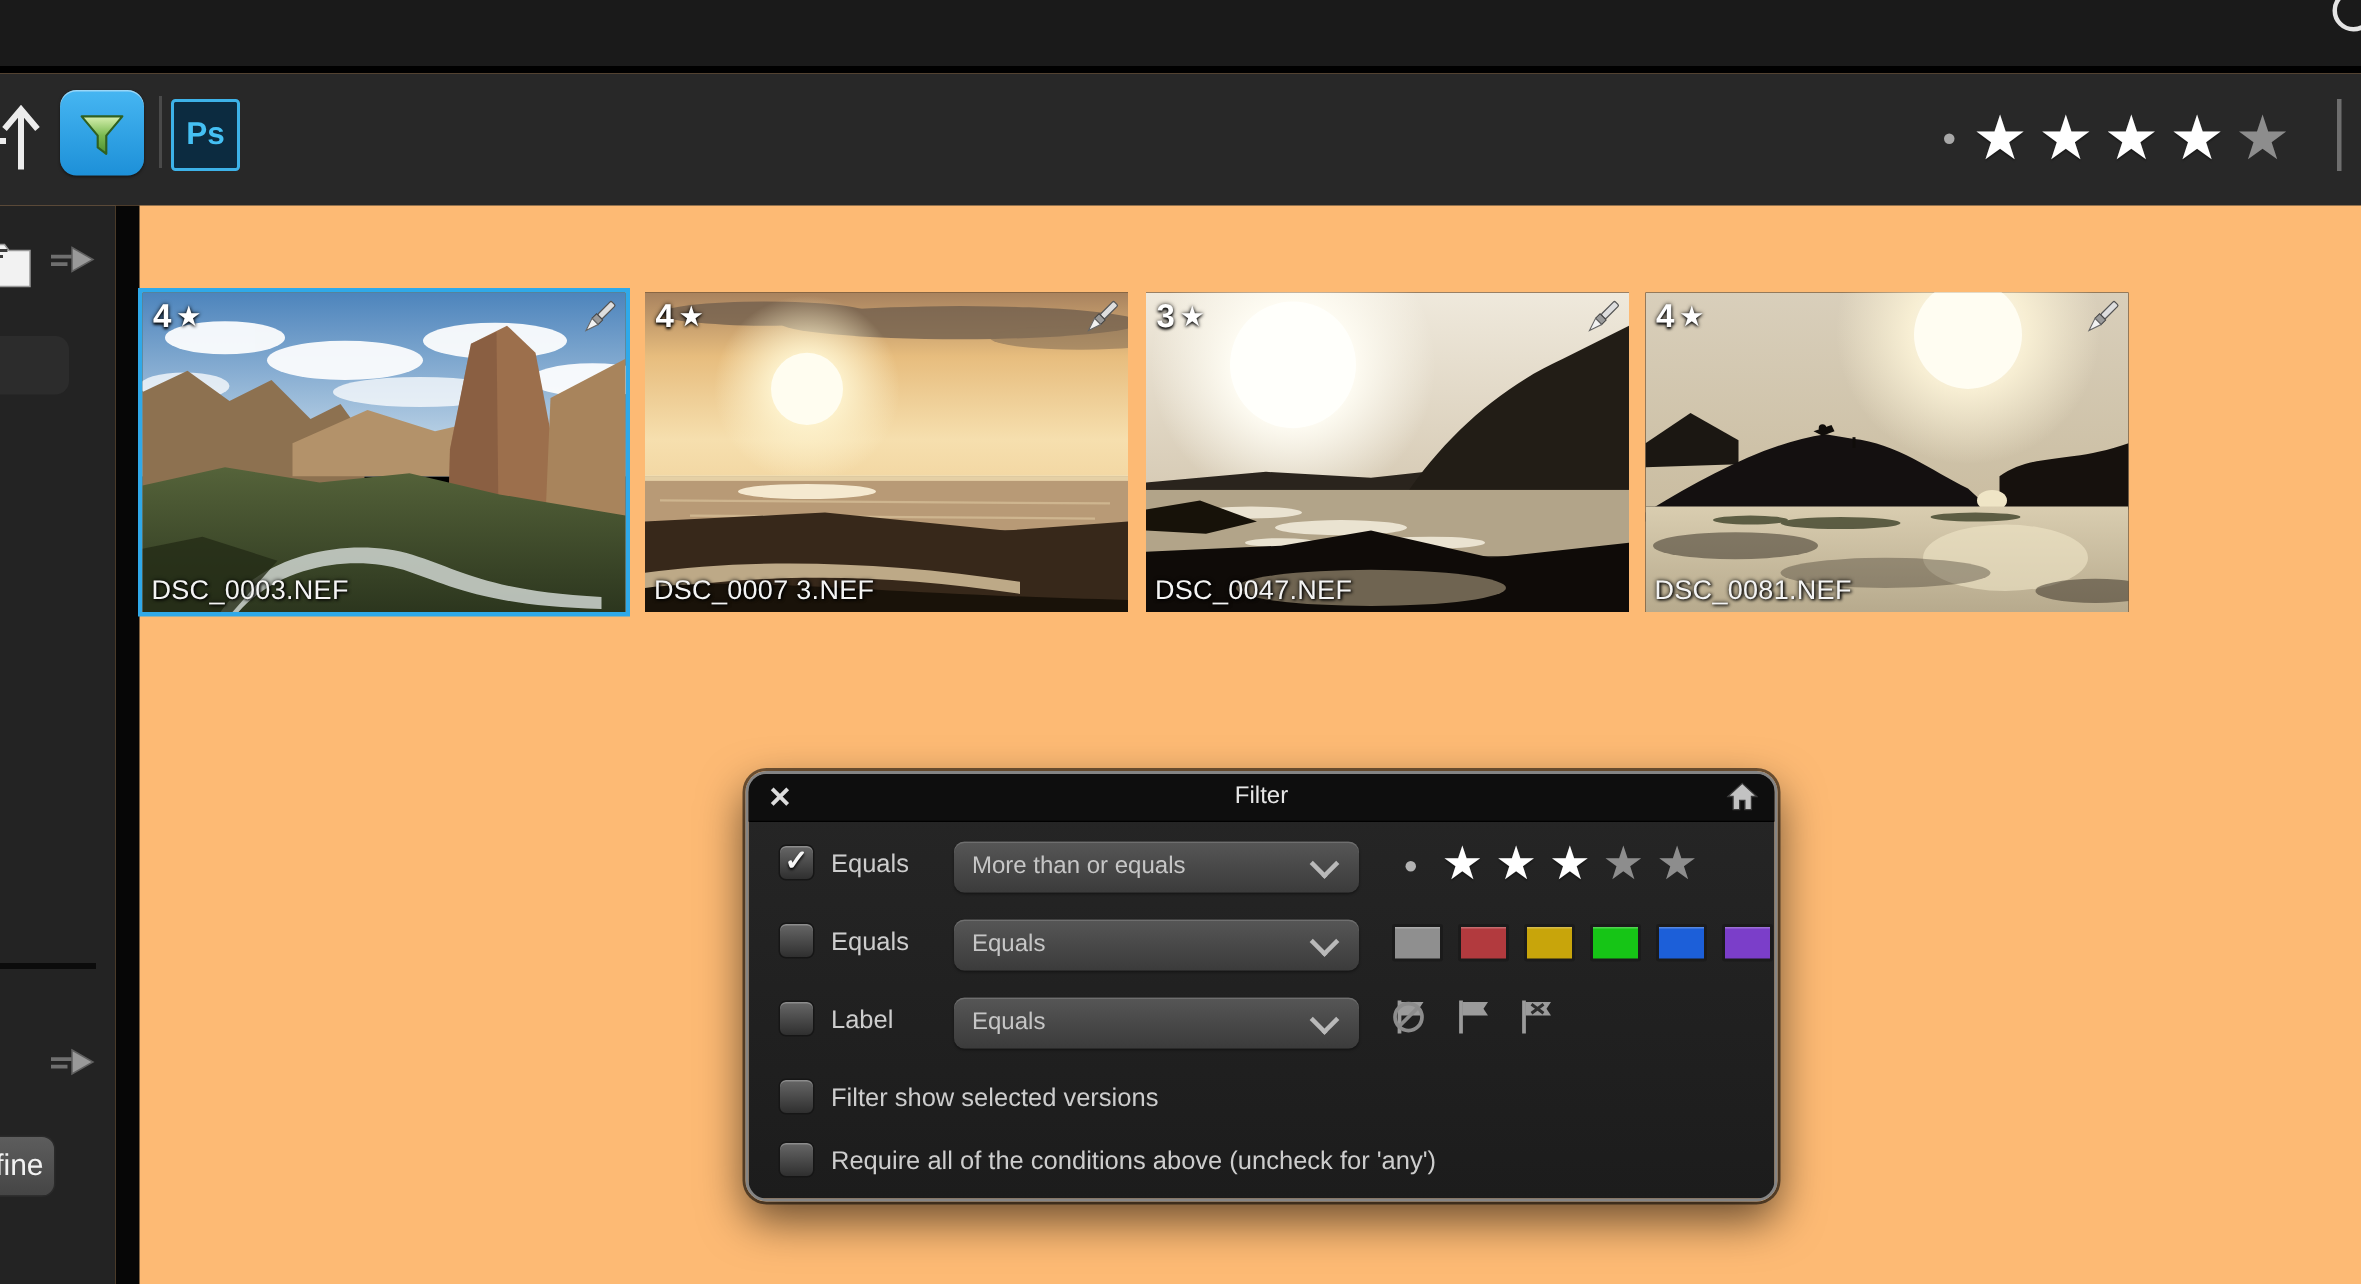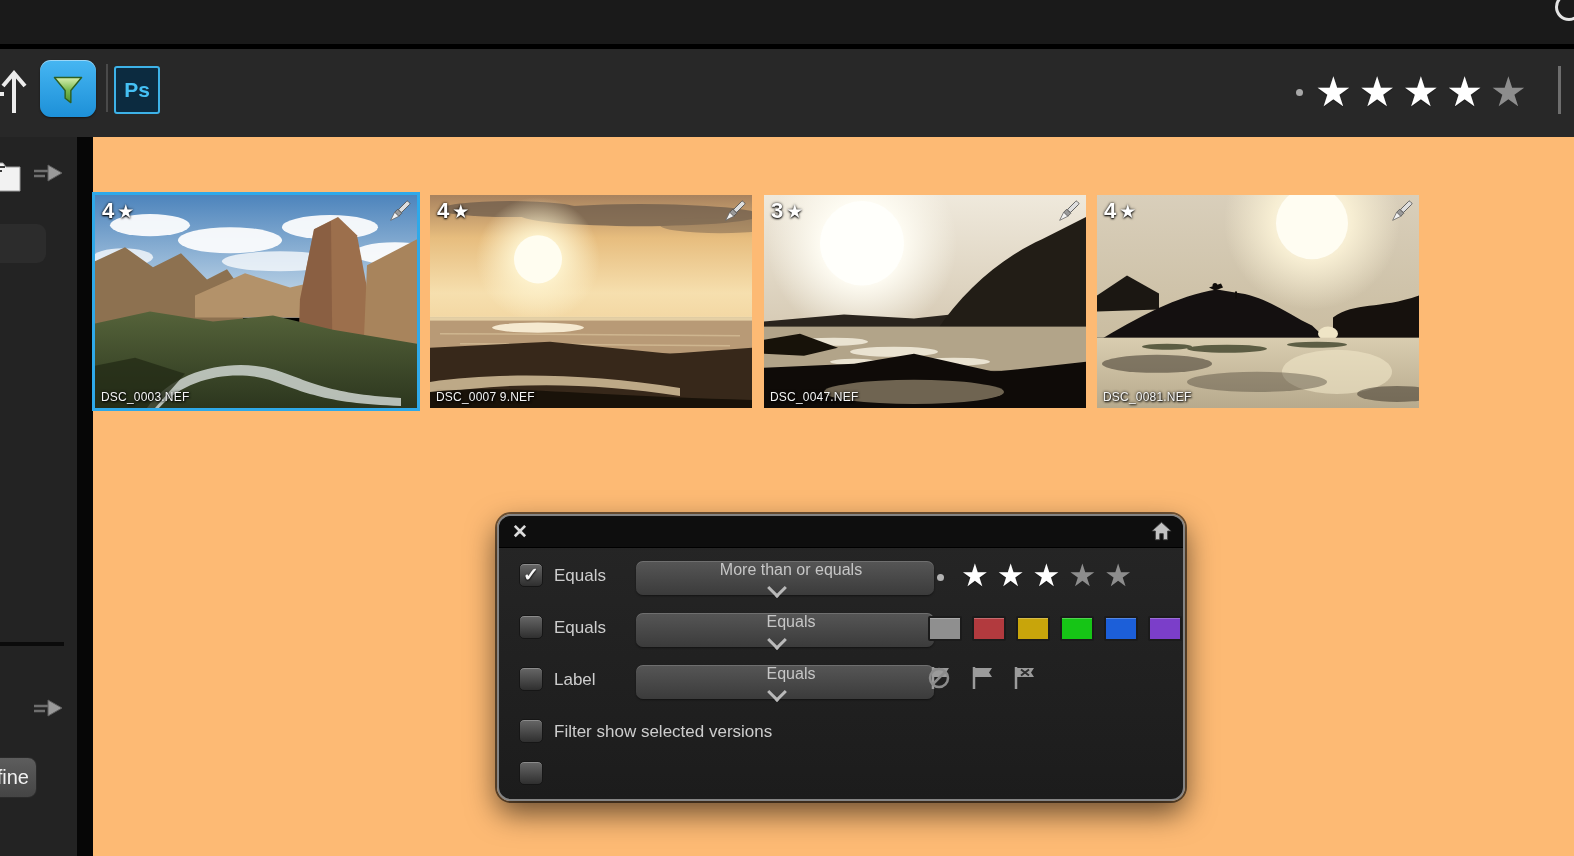--- a/index.html
+++ b/index.html
@@ -39,41 +39,41 @@
     padding-right:7px;box-sizing:border-box;}
   #refine-btn span{color:#f2f2f2;font-size:20px;}
 
   
   .thumb{top:195px;width:322px;height:213px;background:#000;}
   .thumb svg{position:absolute;left:0;top:0;width:100%;height:100%;}
   .thumb.selected{outline:3px solid #2fa9e9;outline-offset:0;}
   .thumb .badge{position:absolute;left:7px;top:3px;display:flex;align-items:center;gap:3px;
     color:#fff;font-size:22px;font-weight:bold;text-shadow:0 1px 2px #000,0 0 3px rgba(0,0,0,.8);}
   .thumb .badge .badge-star{font-size:19px;font-weight:normal;}
-  .thumb .fname{position:absolute;left:6px;bottom:4px;color:#f4f4f4;font-size:12px;
+  .thumb .fname{position:absolute;left:6px;bottom:4px;color:#f4f4f4;font-size:18px;
     text-shadow:1px 1px 2px #000,0 0 3px #000;letter-spacing:.2px;}
   .thumb .brush{position:absolute;right:3px;top:2px;width:30px;height:30px;}
 
   
   #filter-panel{left:497px;top:514px;width:688px;height:287px;border-radius:14px;
     background:linear-gradient(180deg,#262626,#1c1c1c);border:2px solid #848484;box-sizing:border-box;
     box-shadow:0 0 0 2px rgba(0,0,0,.55), 0 12px 30px rgba(0,0,0,.6);}
   #fp-header{position:absolute;left:0;top:0;width:100%;height:31px;background:#0e0e0e;
     border-radius:12px 12px 0 0;border-bottom:1px solid #000;}
   #fp-title{position:absolute;left:0;top:6px;width:100%;text-align:center;color:#e6e6e6;font-size:16px;}
   #fp-close{position:absolute;left:13px;top:4px;color:#dcdcdc;font-size:19px;font-weight:bold;cursor:default;}
   #fp-home{position:absolute;right:11px;top:5px;}
   .fp-row-label{position:absolute;color:#cdcdcd;font-size:17px;}
   .checkbox{position:absolute;width:22px;height:22px;border-radius:5px;border:1px solid #161616;
     background:linear-gradient(180deg,#676767,#2f2f2f);box-shadow:inset 0 1px 0 rgba(255,255,255,.25);
     color:#f7f7f7;font-size:19px;font-weight:bold;text-align:center;line-height:22px;}
   .checkbox.checked{text-shadow:0 1px 2px #000;}
-  .dropdown{position:absolute;width:298px;height:34px;border-radius:7px;
+  .dropdown{position:absolute;width:270px;height:34px;border-radius:7px;
     background:linear-gradient(180deg,#565656,#3b3b3b);box-shadow:inset 0 1px 0 rgba(255,255,255,.15),0 1px 2px rgba(0,0,0,.45);
-    display:flex;align-items:center;flex-direction:column;}
+    display:flex;align-items:center;}
   .dropdown .dd-label{color:#c6c6c6;font-size:16px;padding-left:12px;flex:1;white-space:nowrap;overflow:hidden;}
   .dropdown .chev{width:11px;height:11px;border-right:3px solid #b9b9b9;border-bottom:3px solid #b9b9b9;
     transform:rotate(45deg);margin-right:16px;margin-top:-5px;}
   .fp-stars{position:absolute;display:flex;align-items:center;}
   .fp-stars .star{font-size:31px;line-height:1;margin-right:8px;}
   .fp-dot{position:absolute;width:7px;height:7px;border-radius:50%;background:#b2b2b2;}
   .swatches{position:absolute;display:flex;}
   .swatch{width:30px;height:21px;border:2px solid #1b1b1b;border-radius:2px;margin-right:10px;
     box-shadow:inset 0 1px 0 rgba(255,255,255,.25);}
   .flag-btn{position:absolute;width:30px;height:26px;}
@@ -241,21 +241,21 @@
     </span>
     <span class="brush">
       <svg width="30" height="30" viewBox="0 0 28 28">
           <g transform="rotate(45 14 14)">
         <rect x="12" y="1" width="4" height="12" rx="1" fill="#dedede" stroke="#555" stroke-width="0.8"></rect>
         <rect x="11.3" y="13" width="5.4" height="4" fill="#9a9a9a" stroke="#444" stroke-width="0.6"></rect>
         <path d="M11.3,17 L16.7,17 L14,25 Z" fill="#f2f2f2" stroke="#666" stroke-width="0.7"></path>
       </g>
         </svg>
     </span>
-    <span class="fname">DSC_0007 9.NEF</span>
+    <span class="fname">DSC_0007 3.NEF</span>
   </div>
 
   <div class="thumb abs" style="left:764px;">
     <svg viewBox="0 0 322 212" preserveAspectRatio="none">
       <defs>
         <linearGradient id="p3s" x1="0" y1="0" x2="0" y2="1">
             <stop offset="0" stop-color="#efe9dc"></stop>
             <stop offset="1" stop-color="#d6cab4"></stop>
           </linearGradient>
         <radialGradient id="p3sun">
@@ -350,20 +350,21 @@
         <path d="M11.3,17 L16.7,17 L14,25 Z" fill="#f2f2f2" stroke="#666" stroke-width="0.7"></path>
       </g>
         </svg>
     </span>
     <span class="fname">DSC_0081.NEF</span>
   </div>
 
   <div id="filter-panel" class="abs">
     <div id="fp-header">
       <span id="fp-close">✕</span>
+      <span id="fp-title">Filter</span>
       <span id="fp-home">
         <svg width="21" height="20" viewBox="0 0 24 22">
           <path d="M12 1 L23 11 H19 V21 H14 V14 H10 V21 H5 V11 H1 Z" fill="#c2c2c2" stroke="#3a3a3a" stroke-width="1"></path>
         </svg>
       </span>
     </div>
 
     <div class="checkbox checked" style="left:20px;top:47px;">✓</div>
     <span class="fp-row-label" style="left:55px;top:50px;">Equals</span>
     <div class="dropdown" style="left:137px;top:45px;">
@@ -419,15 +420,16 @@
         <path d="M7,3 L7,25" stroke="#9b9b9b" stroke-width="2.5"></path>
         <path d="M8,4 L25,4 L22,8.5 L25,13 L8,13 Z" fill="#9b9b9b"></path>
         <path d="M12,5.5 L20,11.5 M20,5.5 L12,11.5" stroke="#2c2c2c" stroke-width="2"></path>
       </svg>
     </div>
 
     <div class="checkbox" style="left:20px;top:203px;"></div>
     <span class="fp-row-label" style="left:55px;top:206px;">Filter show selected versions</span>
 
     <div class="checkbox" style="left:20px;top:245px;"></div>
+    <span class="fp-row-label" style="left:55px;top:248px;">Require all of the conditions above (uncheck for 'any')</span>
   </div>
 
 </div>
 
 </body></html>

